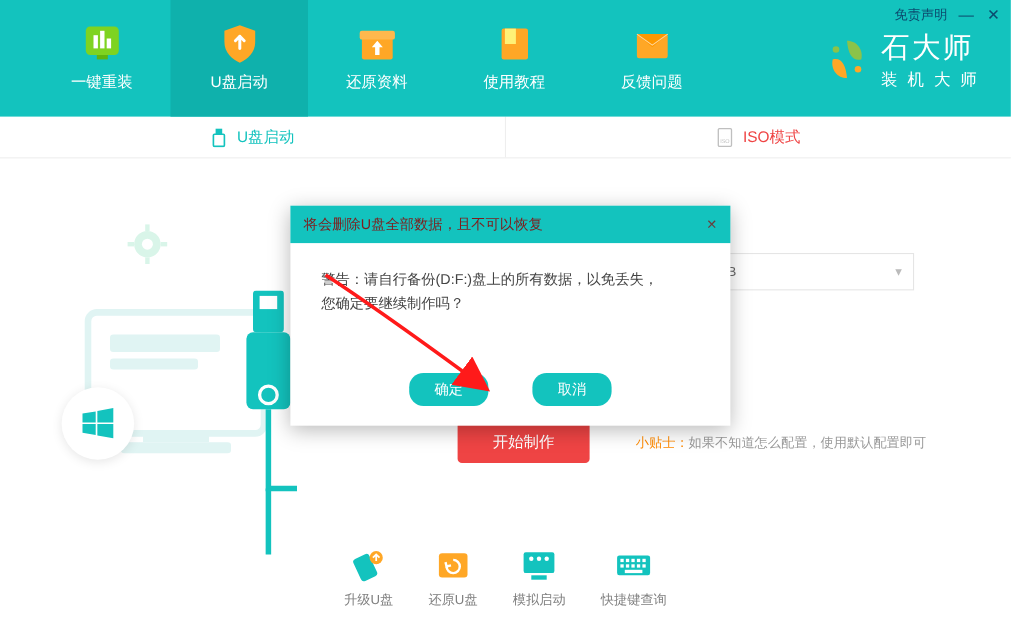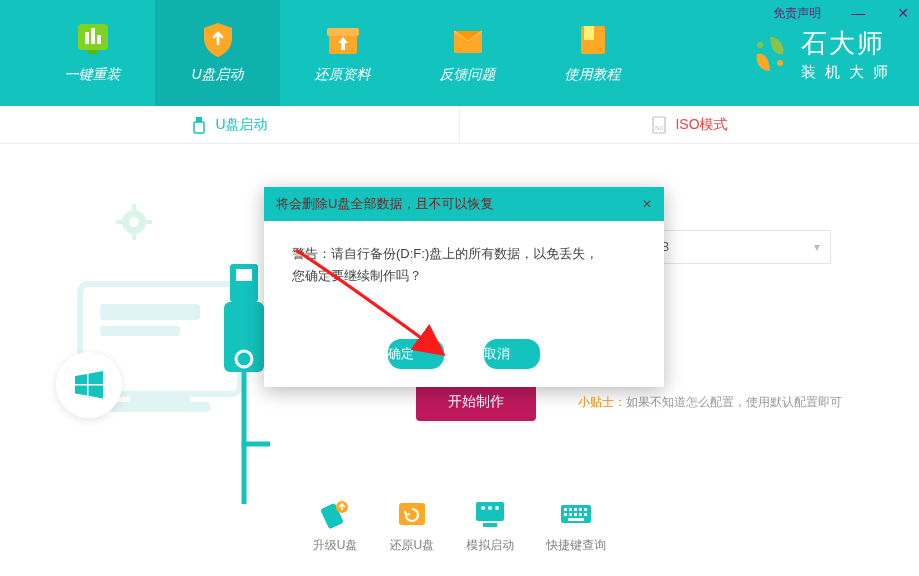--- a/index.html
+++ b/index.html
@@ -1,62 +1,62 @@
 <!DOCTYPE html>
 <html><head>
 <meta charset="utf-8">
 <style>
 * { margin: 0; padding: 0; box-sizing: border-box; font-family: "Microsoft YaHei", sans-serif; }
 body { width: 919px; height: 576px; background: #fff; position: relative; overflow: hidden; }
 
 
 .header { height: 106px; background: #13c3be; display: flex; align-items: stretch; position: relative; }
-.nav-item { width: 125px; display: flex; flex-direction: column; align-items: center; justify-content: center; gap: 8px; cursor: pointer; color: #fff; font-size: 14px; font-style: italic; }
+.nav-item { width: 125px; display: flex; flex-direction: column; align-items: center; justify-content: center; gap: 8px; cursor: pointer; color: #fff; font-size: 14px; }
 .nav-item.active { background: #0fb1ac; }
 .nav-icon { width: 42px; height: 36px; display: flex; align-items: center; justify-content: center; }
 .logo-block { position: absolute; right: 22px; top: 26px; display: flex; align-items: center; gap: 10px; }
 .logo-text { color: #fff; }
 .logo-text .big { font-size: 26px; font-weight: 400; letter-spacing: 2px; }
 .logo-text .small { font-size: 15px; letter-spacing: 9px; margin-top: 2px; }
-.win-controls { position: absolute; right: 8px; top: 4px; display: flex; gap: 28px; color: #701a75; font-size: 12px; align-items: center; margin-left: 40px; }
+.win-controls { position: absolute; right: 8px; top: 4px; display: flex; gap: 8px; color: #0c4a6e; font-size: 12px; align-items: center; margin-left: 40px; }
 .win-btn { cursor: pointer; font-size: 14px; line-height: 1; padding: 2px; }
 
 
 .subtabs { height: 38px; display: flex; border-bottom: 1px solid #eee; }
 .subtab { flex: 1; display: flex; align-items: center; justify-content: center; gap: 8px; color: #ef4444; font-size: 14px; border-right: 1px solid #eee; cursor: pointer; }
 .subtab:last-child { border-right: none; }
 .subtab.active { color: #13c3be; }
 
 
 .main { position: relative; height: 432px; }
 .deco-gear { position: absolute; left: 114px; top: 58px; width: 40px; height: 40px; }
 .deco-device { position: absolute; left: 70px; top: 110px; width: 200px; height: 200px; }
 .deco-usb { position: absolute; left: 200px; top: 120px; }
 .win-bubble { position: absolute; left: 56px; top: 208px; width: 66px; height: 66px; background: #fff; border-radius: 50%; box-shadow: 0 2px 10px rgba(0,0,0,.1); display: flex; align-items: center; justify-content: center; }
 
 
 .select-box { position: absolute; right: 88px; top: 86px; width: 190px; height: 34px; background: #fff; border: 1px solid #e5e5e5; display: flex; align-items: center; justify-content: space-between; padding: 0 10px; font-size: 12px; color: #666; }
 
 
-.start-btn { position: absolute; left: 416px; top: 239px; width: 120px; height: 38px; background: #be185d; color: #fff; border-radius: 4px; display: flex; align-items: center; justify-content: center; font-size: 14px; cursor: pointer; }
+.start-btn { position: absolute; left: 416px; top: 239px; width: 120px; height: 38px; background: #ef4444; color: #fff; border-radius: 4px; display: flex; align-items: center; justify-content: center; font-size: 14px; cursor: pointer; }
 .tip { position: absolute; left: 578px; top: 250px; font-size: 12px; color: #999; }
 .tip .orange { color: #ff8a00; margin-top: 28px; }
 
 
 .bottom { position: absolute; left: 0; right: 0; bottom: 22px; display: flex; justify-content: center; gap: 32px; }
 .bitem { display: flex; flex-direction: column; align-items: center; gap: 8px; font-size: 12px; color: #7f7f7f; cursor: pointer; }
 .bicon { width: 34px; height: 30px; }
 
 
 .dialog { position: absolute; left: 264px; top: 43px; width: 400px; height: 200px; background: #fff; box-shadow: 0 4px 18px rgba(0,0,0,.28); }
 .dialog-title { background: #13c3be; color: #7f1d1d; padding: 8px 12px; font-size: 13px; display: flex; justify-content: space-between; align-items: center; }
 .dialog-x { cursor: pointer; opacity: .8; font-size: 12px; }
 .dialog-body { padding: 22px 28px 0; font-size: 13px; color: #444; line-height: 1.7; }
 .dialog-actions { position: absolute; bottom: 18px; left: 0; right: 0; display: flex; justify-content: center; gap: 40px; }
-.dbtn { width: 56px; height: 30px; background: #13c3be; color: #fff; display: flex; align-items: center; font-size: 13px; cursor: pointer; border-radius: 13px; }
+.dbtn { width: 72px; height: 30px; background: #13c3be; color: #fff; display: flex; align-items: center; justify-content: center; font-size: 13px; cursor: pointer; border-radius: 13px; }
 
 
 .arrow { position: absolute; left: 288px; top: 100px; width: 190px; height: 130px; pointer-events: none; }
 
 .spacer { width: 30px; }
 
 svg { display: block; }
 </style>
 </head>
 <body>
@@ -89,36 +89,36 @@
       <svg width="40" height="36" viewBox="0 0 40 36">
           <rect x="6" y="12" width="28" height="20" rx="2" fill="#ffa726"></rect>
           <rect x="4" y="6" width="32" height="8" rx="2" fill="#ffb84d"></rect>
           <path d="M20 15 L15 21 H18 V28 H22 V21 H25 Z" fill="#fff"></path>
         </svg>
     </div>
     <span>还原资料</span>
   </div>
   <div class="nav-item">
     <div class="nav-icon">
+      <svg width="36" height="34" viewBox="0 0 36 34">
+          <rect x="6" y="3" width="24" height="28" rx="2" fill="#ffa726"></rect>
+          <rect x="9" y="3" width="10" height="14" fill="#fff176"></rect>
+        </svg>
+    </div>
+    <span>使用教程</span>
+  </div>
+  <div class="nav-item">
+    <div class="nav-icon">
       <svg width="40" height="34" viewBox="0 0 40 34">
           <rect x="6" y="8" width="28" height="22" rx="2" fill="#ffa726"></rect>
           <path d="M6 8 L20 20 L34 8" fill="#ff9800"></path>
           <path d="M6 8 L20 18 L34 8" stroke="#ffd699" stroke-width="1" fill="none"></path>
         </svg>
     </div>
     <span>反馈问题</span>
-  </div>
-  <div class="nav-item">
-    <div class="nav-icon">
-      <svg width="36" height="34" viewBox="0 0 36 34">
-          <rect x="6" y="3" width="24" height="28" rx="2" fill="#ffa726"></rect>
-          <rect x="9" y="3" width="10" height="14" fill="#fff176"></rect>
-        </svg>
-    </div>
-    <span>使用教程</span>
   </div>
 
   <div class="logo-block">
     <svg width="42" height="42" viewBox="0 0 42 42">
       <path d="M21 4 C30 4 36 12 34 21 C26 23 22 16 21 4 Z" fill="#8bc34a"></path>
       <path d="M21 38 C12 38 6 30 8 21 C16 19 20 26 21 38 Z" fill="#ffa726"></path>
       <circle cx="11" cy="12" r="3" fill="#8bc34a"></circle>
       <circle cx="31" cy="30" r="3" fill="#ffa726"></circle>
     </svg>
     <div class="logo-text">

